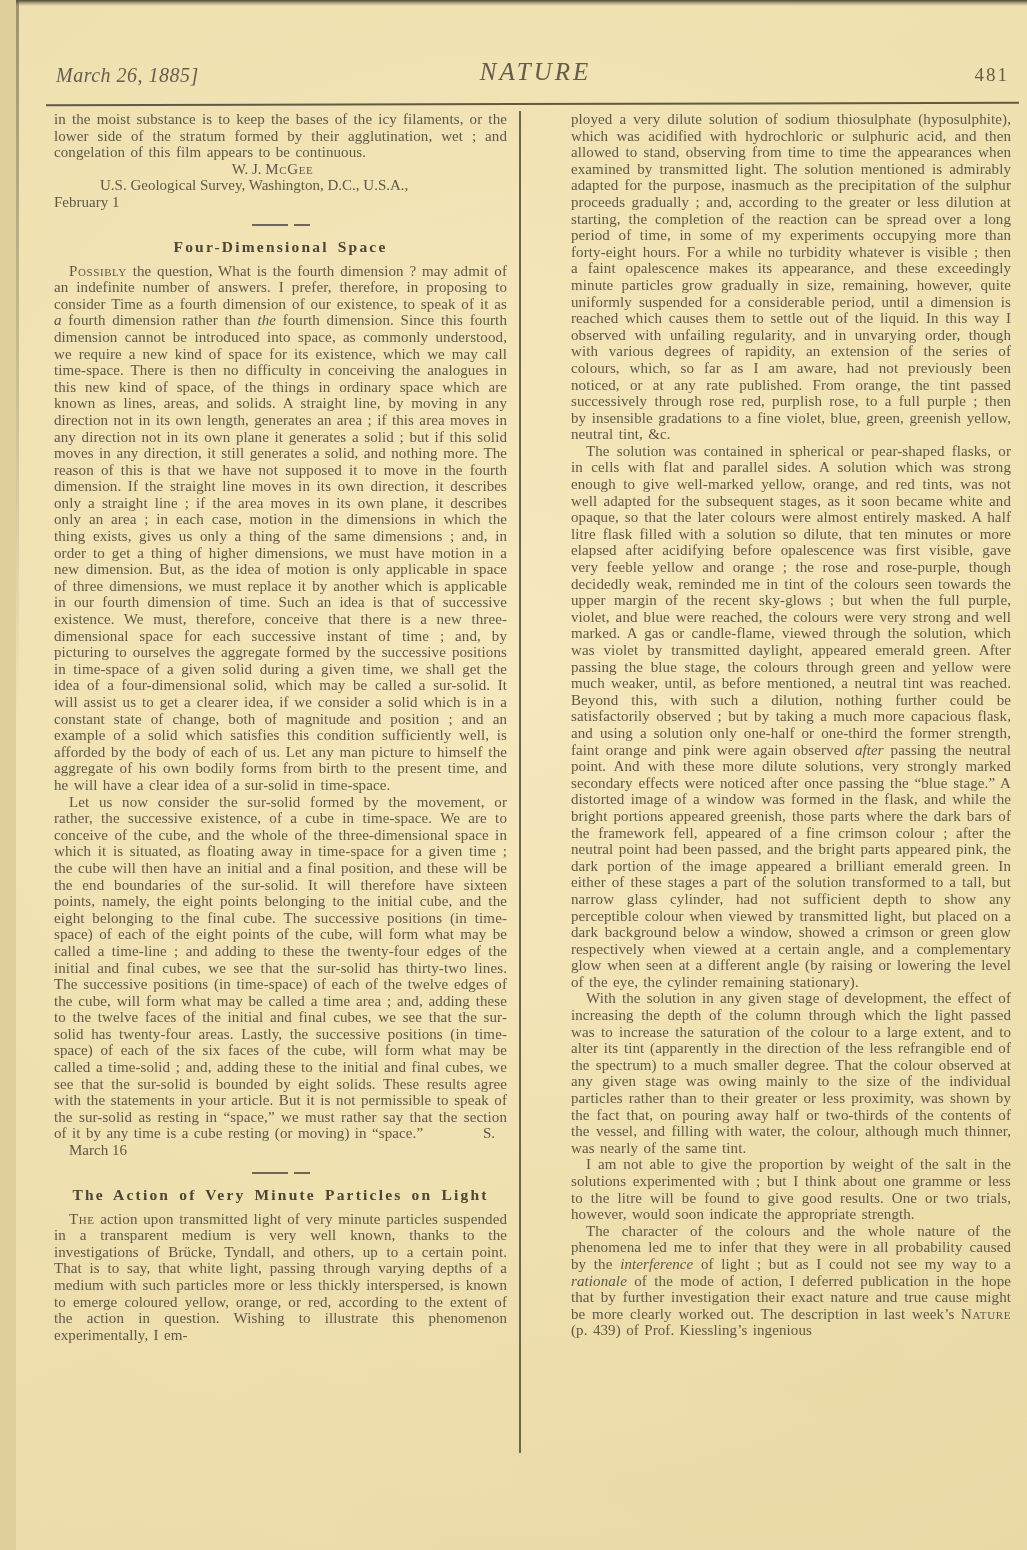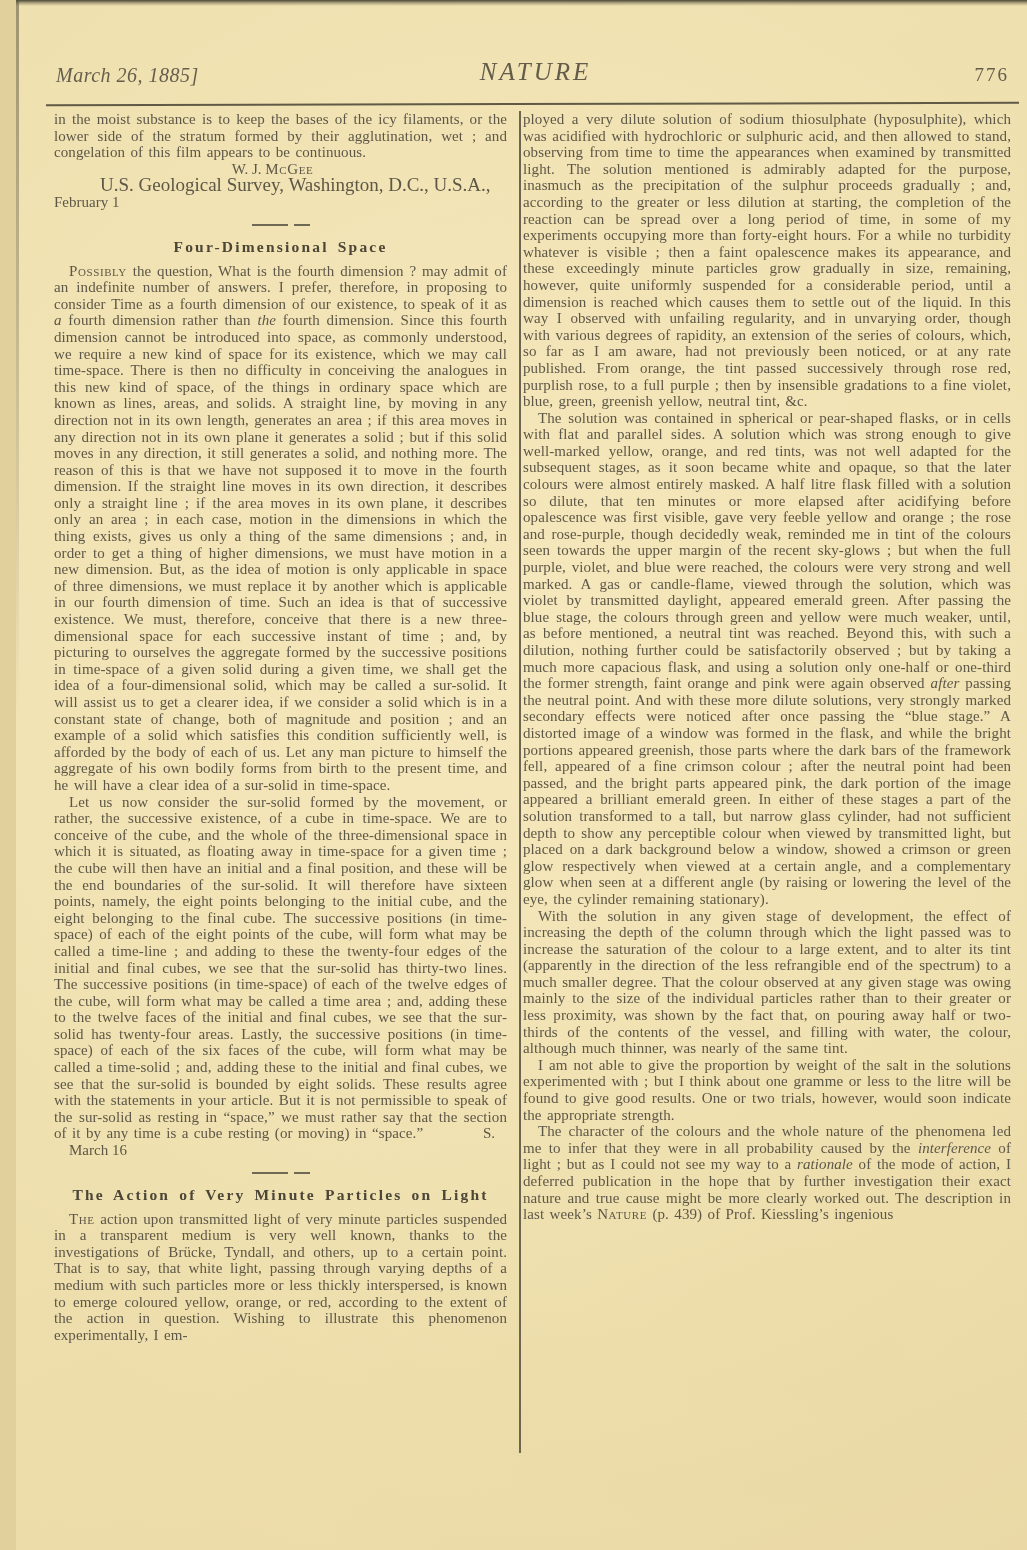--- a/index.html
+++ b/index.html
@@ -18,48 +18,48 @@
   .edge-top{position:absolute;top:0;left:0;right:0;height:6px;
     background:linear-gradient(180deg,#4d4936 0%,rgba(77,73,54,.35) 55%,rgba(77,73,54,0) 100%);}
   .edge-left{position:absolute;top:0;left:0;width:3px;height:46%;
     background:linear-gradient(180deg,rgba(90,84,60,.55),rgba(90,84,60,0));}
   .masthead{position:absolute;top:58px;left:40px;right:28px;height:40px;}
   .m-date{position:absolute;left:0;top:6px;font-style:italic;font-size:20px;letter-spacing:.5px;color:#655e4c;}
   .m-title{position:absolute;left:0;right:0;top:0;text-align:center;font-style:italic;
     font-size:25px;letter-spacing:3px;color:#635c4a;}
   .m-page{position:absolute;right:6px;top:6px;font-size:19px;letter-spacing:2px;color:#655e4c;}
   .headrule{position:absolute;top:103px;left:30px;right:24px;height:2px;background:#5f5945;transform:rotate(-.15deg);}
-  .columns{position:absolute;top:111px;left:38px;right:32px;height:1342px;display:flex;align-items:stretch;}
+  .columns{position:absolute;top:111px;left:38px;right:32px;height:1342px;display:flex;align-items:stretch;gap:48px;}
   .col-left{width:467px;box-sizing:border-box;padding-right:12px;border-right:2px solid #6c6650;overflow:hidden;}
   .col-right{flex:1;box-sizing:border-box;padding-left:2px;overflow:hidden;}
   p.body{margin:0;font-size:15px;line-height:16.6px;text-align:justify;word-spacing:1.5px;letter-spacing:.1px;}
   p.indent{text-indent:15px;}
   .sc{font-variant:small-caps;letter-spacing:.6px;}
   .i{font-style:italic;}
   .sig-line{font-size:15px;line-height:16.6px;text-align:center;padding-right:16px;}
-  .addr-line{font-size:19px;line-height:16.6px;padding-left:46px;}
+  .addr-line{font-size:15px;line-height:16.6px;padding-left:46px;}
   .date-line{font-size:15px;line-height:16.6px;text-align:left;}
   .plain-line{font-size:15px;line-height:16.6px;text-indent:15px;}
   .s-sig{font-size:15px;line-height:16.6px;text-align:right;padding-right:12px;margin-top:-16.6px;}
   .section-divider{width:58px;height:2px;margin:13px auto 12px auto;
     background:linear-gradient(90deg,#6e6854 0%,#6e6854 62%,rgba(0,0,0,0) 62%,rgba(0,0,0,0) 72%,#6e6854 72%,#6e6854 100%);}
   h2.article-title{margin:4px 0 7px 0;text-align:center;font-size:15.5px;font-weight:bold;
     letter-spacing:2.2px;word-spacing:3px;color:#4b4636;}
 </style>
 </head>
 <body>
 
 <div class="page">
   <div class="edge-top"></div>
   <div class="edge-left"></div>
 
   <div class="masthead">
     <span class="m-date">March 26, 1885]</span>
     <span class="m-title">NATURE</span>
-    <span class="m-page">776</span>
+    <span class="m-page">481</span>
   </div>
   <div class="headrule"></div>
 
   <div class="columns">
 
     <div class="col-left">
       <p class="body">in the moist substance is to keep the bases of the icy filaments, or the lower side of the stratum formed by their agglutination, wet ; and congelation of this film appears to be continuous.</p>
       <div class="sig-line"><span>W. J. </span><span class="sc">McGee</span></div>
       <div class="addr-line">U.S. Geological Survey, Washington, D.C., U.S.A.,</div>
       <div class="date-line">February 1</div>

